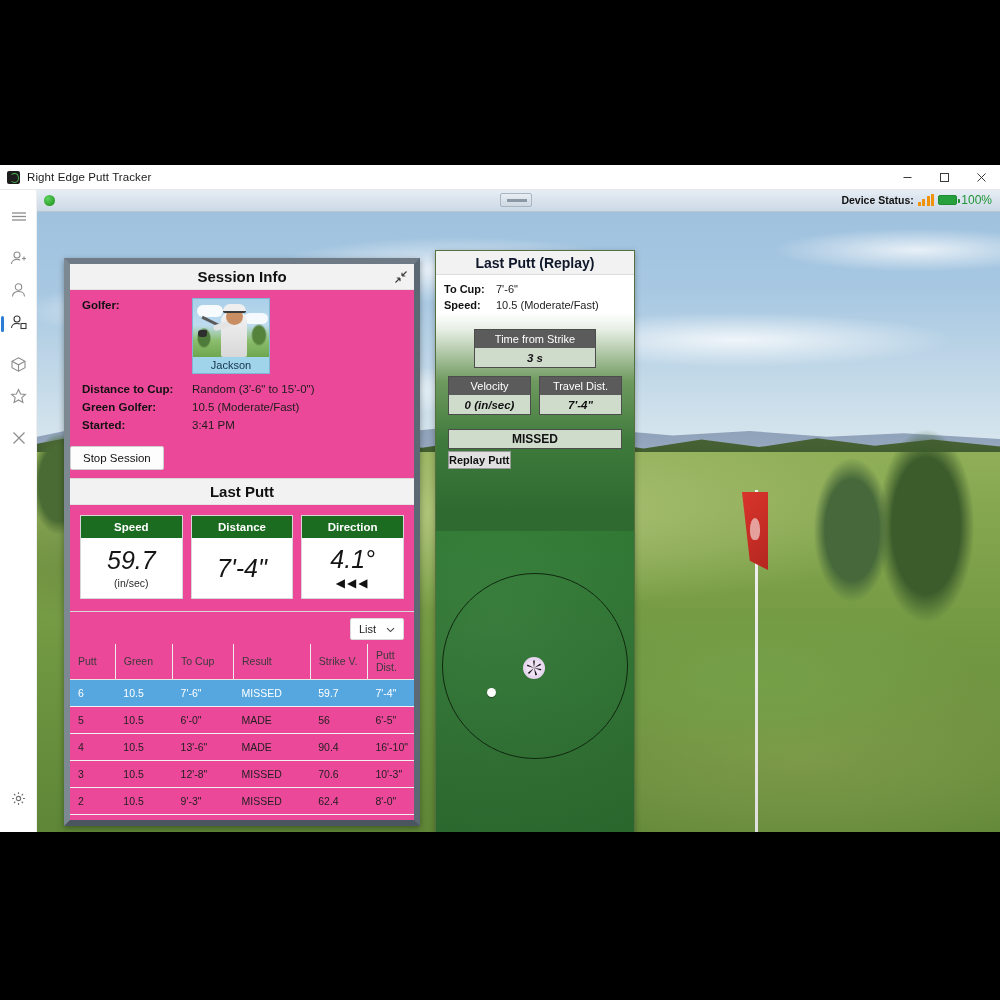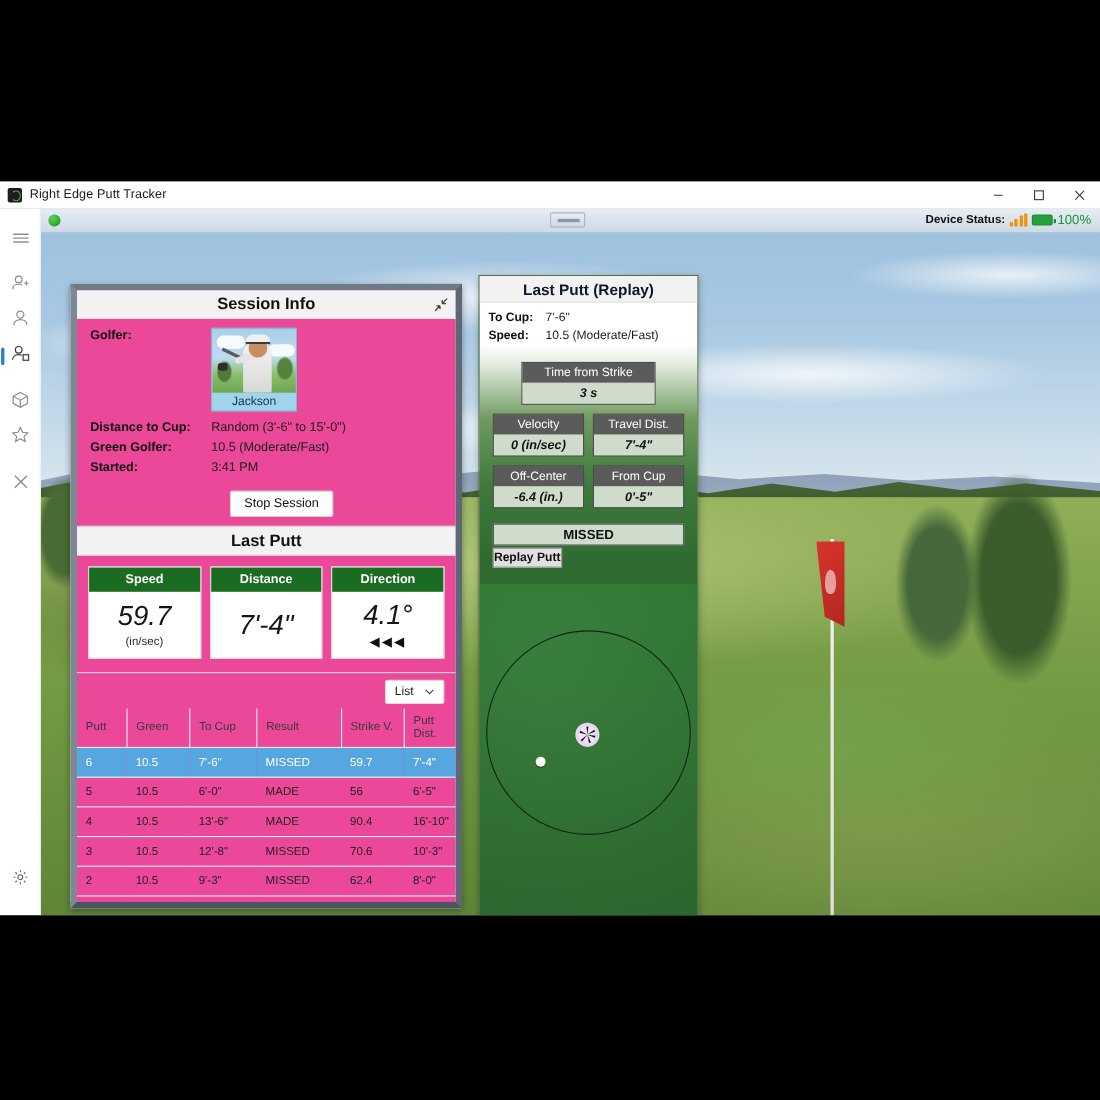--- a/index.html
+++ b/index.html
@@ -221,21 +221,21 @@
   .av-arm { position: absolute; left: 20px; top: 22px; width: 30px; height: 6px;
     background: #e4e4e4; border-radius: 4px; transform: rotate(-18deg); }
   .av-club { position: absolute; left: 8px; top: 22px; width: 24px; height: 2.5px;
     background: #5a5a5a; transform: rotate(26deg); }
   .av-clubhead { position: absolute; left: 5px; top: 31px; width: 9px; height: 7px;
     background: #2e2e2e; border-radius: 3px 1px 3px 3px; }
   .avatar-name {
     height: 16px; display: flex; align-items: center; justify-content: center;
     font-size: 11px; color: #15334a; background: #9fd4ea;
   }
-  .si-stop-row { display: flex; justify-content: center; padding: 6px 12px 8px 0; margin-left: 40px; }
+  .si-stop-row { display: flex; justify-content: flex-start; padding: 6px 12px 8px 0; }
   .btn-light {
     border: 1px solid #cfcfcf; background: #fdfdfd; color: #111; font-size: 11.5px;
     padding: 5px 12px; border-radius: 2px; font-family: "Liberation Sans", sans-serif;
   }
 
   
   .lp-body { display: flex; gap: 8px; padding: 10px 10px 12px 10px; }
   .tile { flex: 1; border: 1px solid #d6d6d6; background: #fff; }
   .tile-hdr {
     height: 22px; background: #1b6b20; color: #fff; font-size: 11.5px; font-weight: bold;
@@ -640,30 +640,20 @@
           <div class="card-row">
             <div class="card">
               <div class="card-hdr">Velocity</div>
               <div class="card-val">0 (in/sec)</div>
             </div>
             <div class="card">
               <div class="card-hdr">Travel Dist.</div>
               <div class="card-val">7'-4"</div>
             </div>
           </div>
-          <div class="card-row">
-            <div class="card">
-              <div class="card-hdr">Off-Center</div>
-              <div class="card-val">-6.4 (in.)</div>
-            </div>
-            <div class="card">
-              <div class="card-hdr">From Cup</div>
-              <div class="card-val">0'-5"</div>
-            </div>
-          </div>
         </div>
 
         <div class="rp-result">MISSED</div>
         <button class="rp-replay-btn">Replay Putt</button>
 
         <div class="rp-green">
           <div class="rp-circle"></div>
           <div class="rp-cup">
             <svg width="18" height="18" viewBox="0 0 18 18">
               <circle cx="9" cy="9" r="8" fill="#f0e3f5"></circle>

